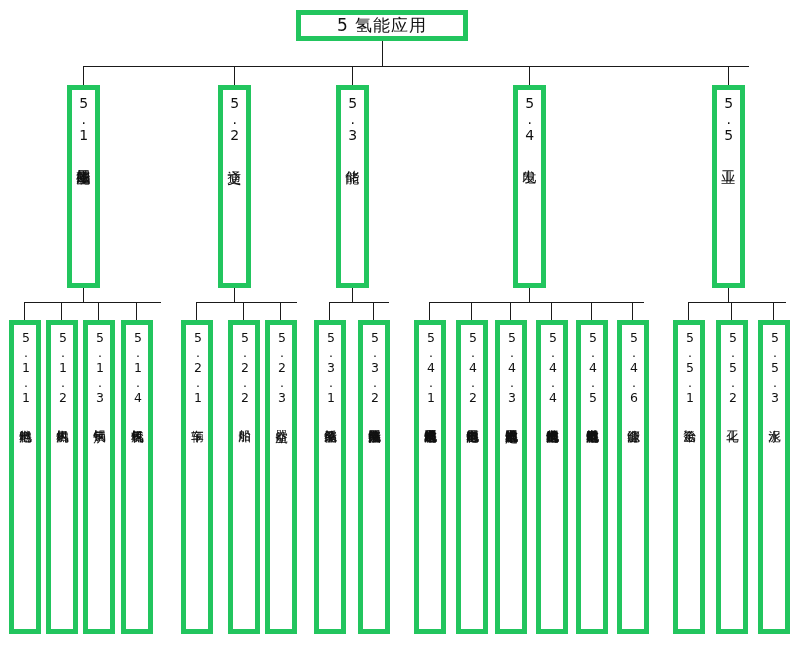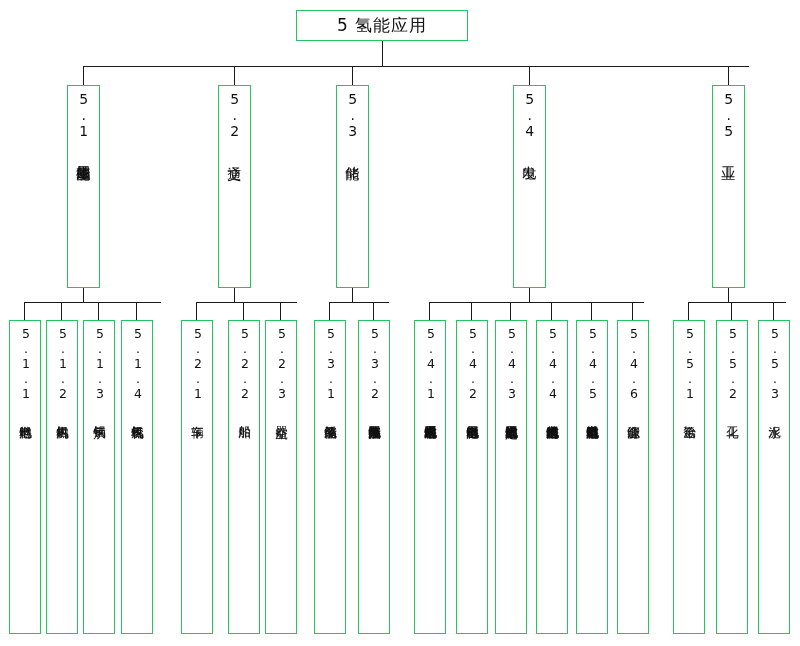--- a/index.html
+++ b/index.html
@@ -20,21 +20,21 @@
   .line-h, .line-v {
     position: absolute;
     background: #1a1a1a;
   }
   .line-h { height: 1px; }
   .line-v { width: 1px; }
 
   
   .node {
     position: absolute;
-    border: 1px solid #22c55e;
+    border: 5px solid #22c55e;
     background: #ffffff;
     box-sizing: border-box;
   }
 
   
   .node.root {
     display: flex;
     align-items: center;
     justify-content: center;
   }

